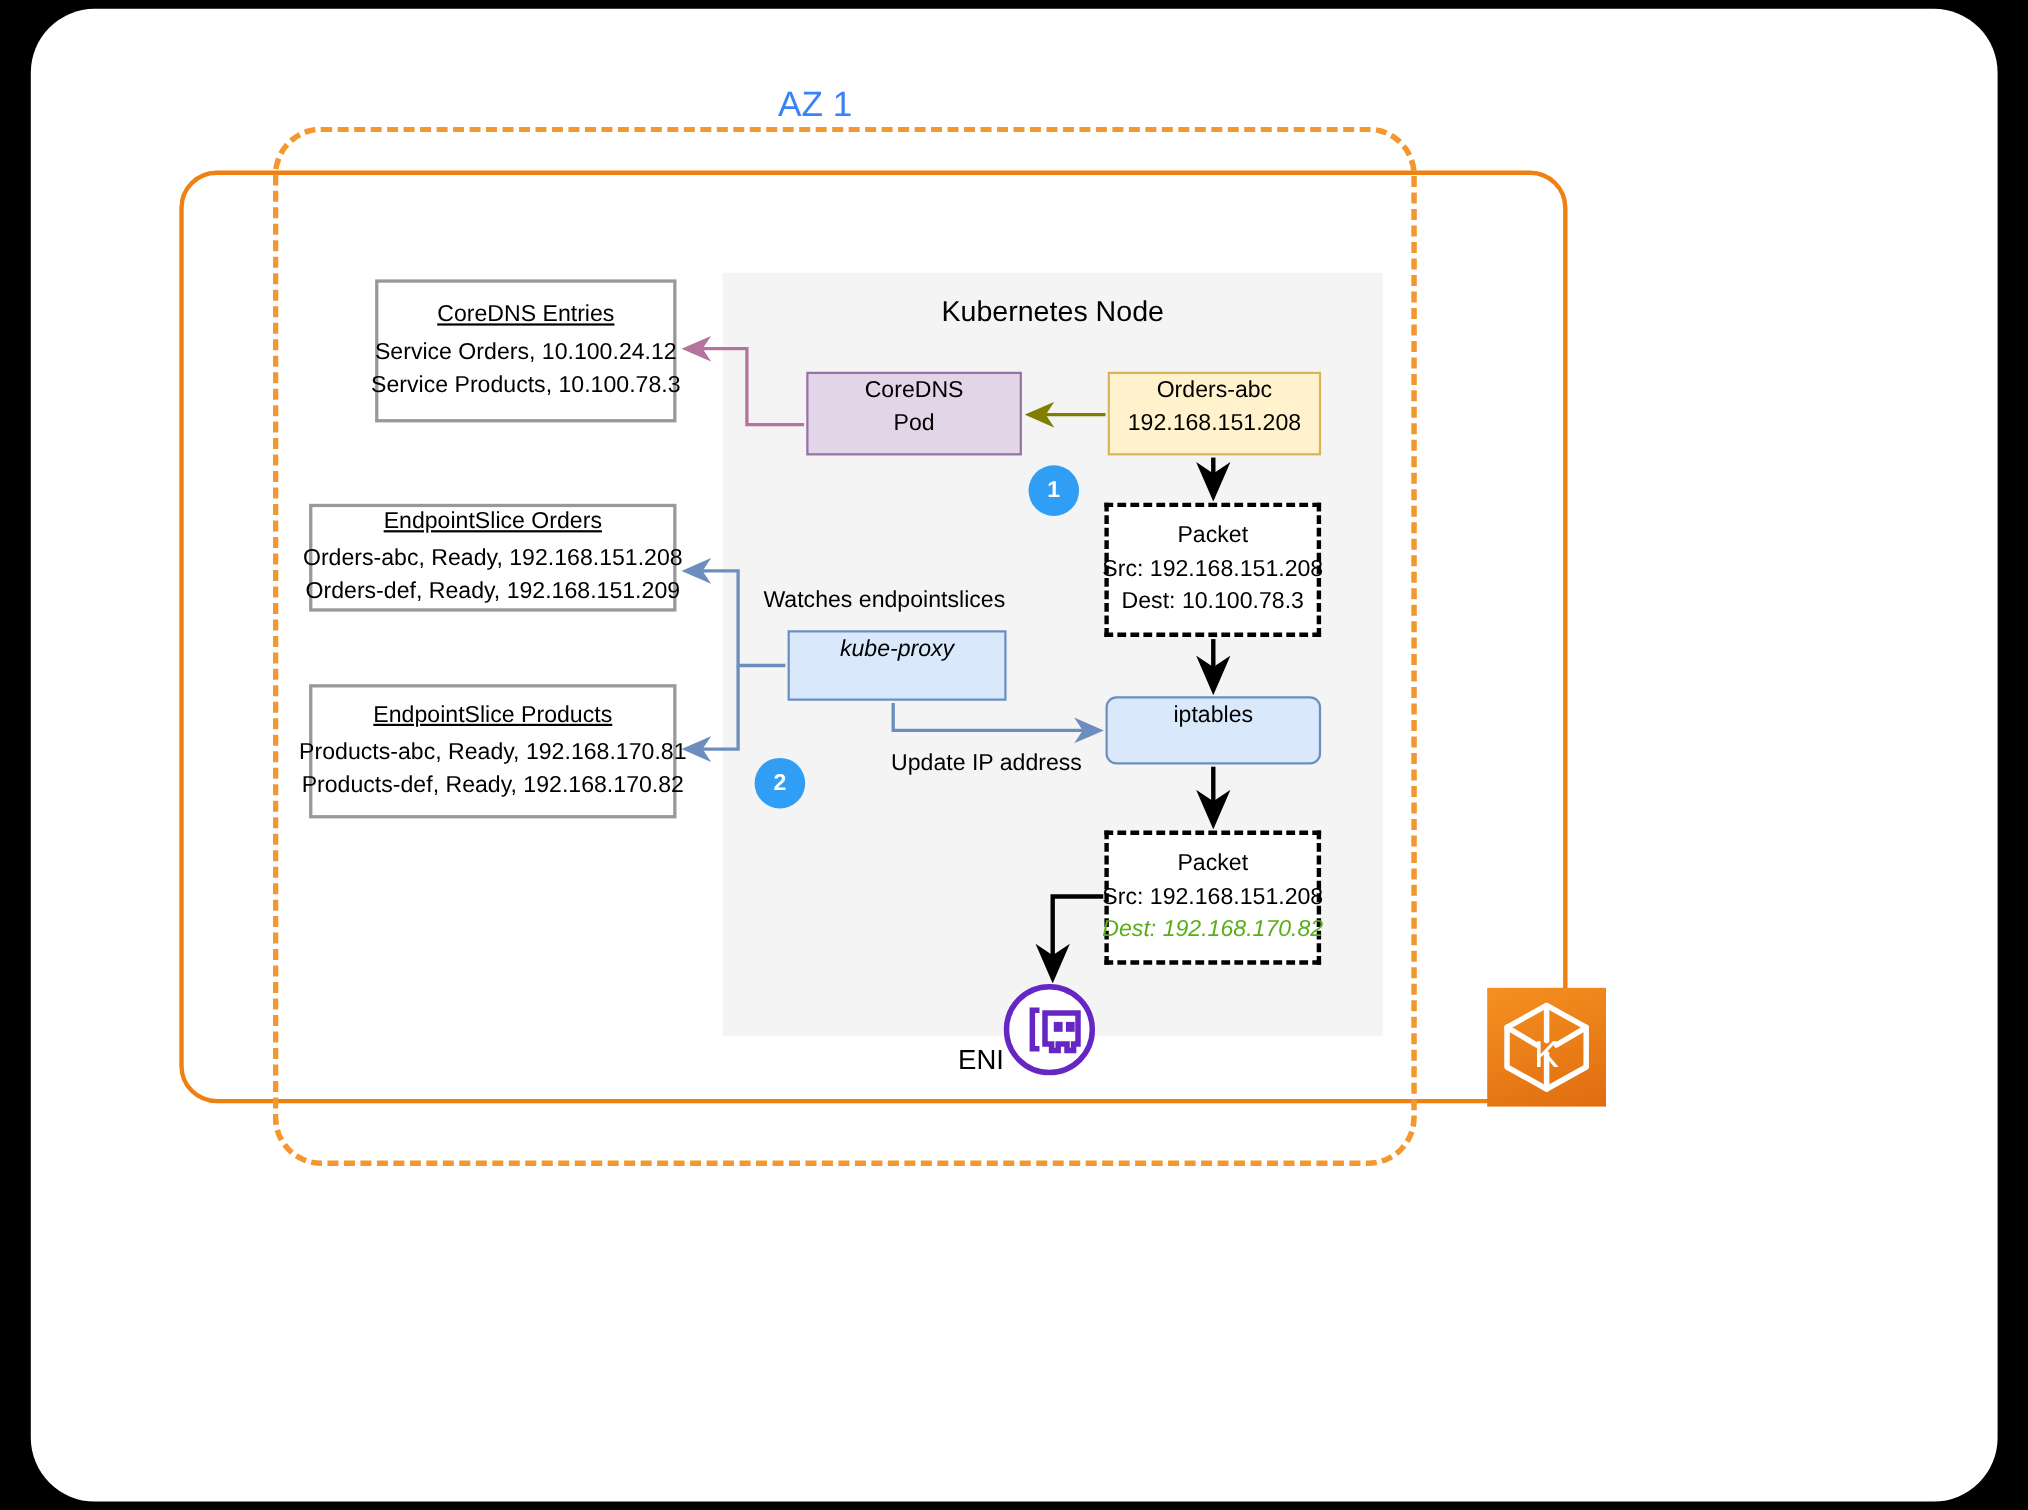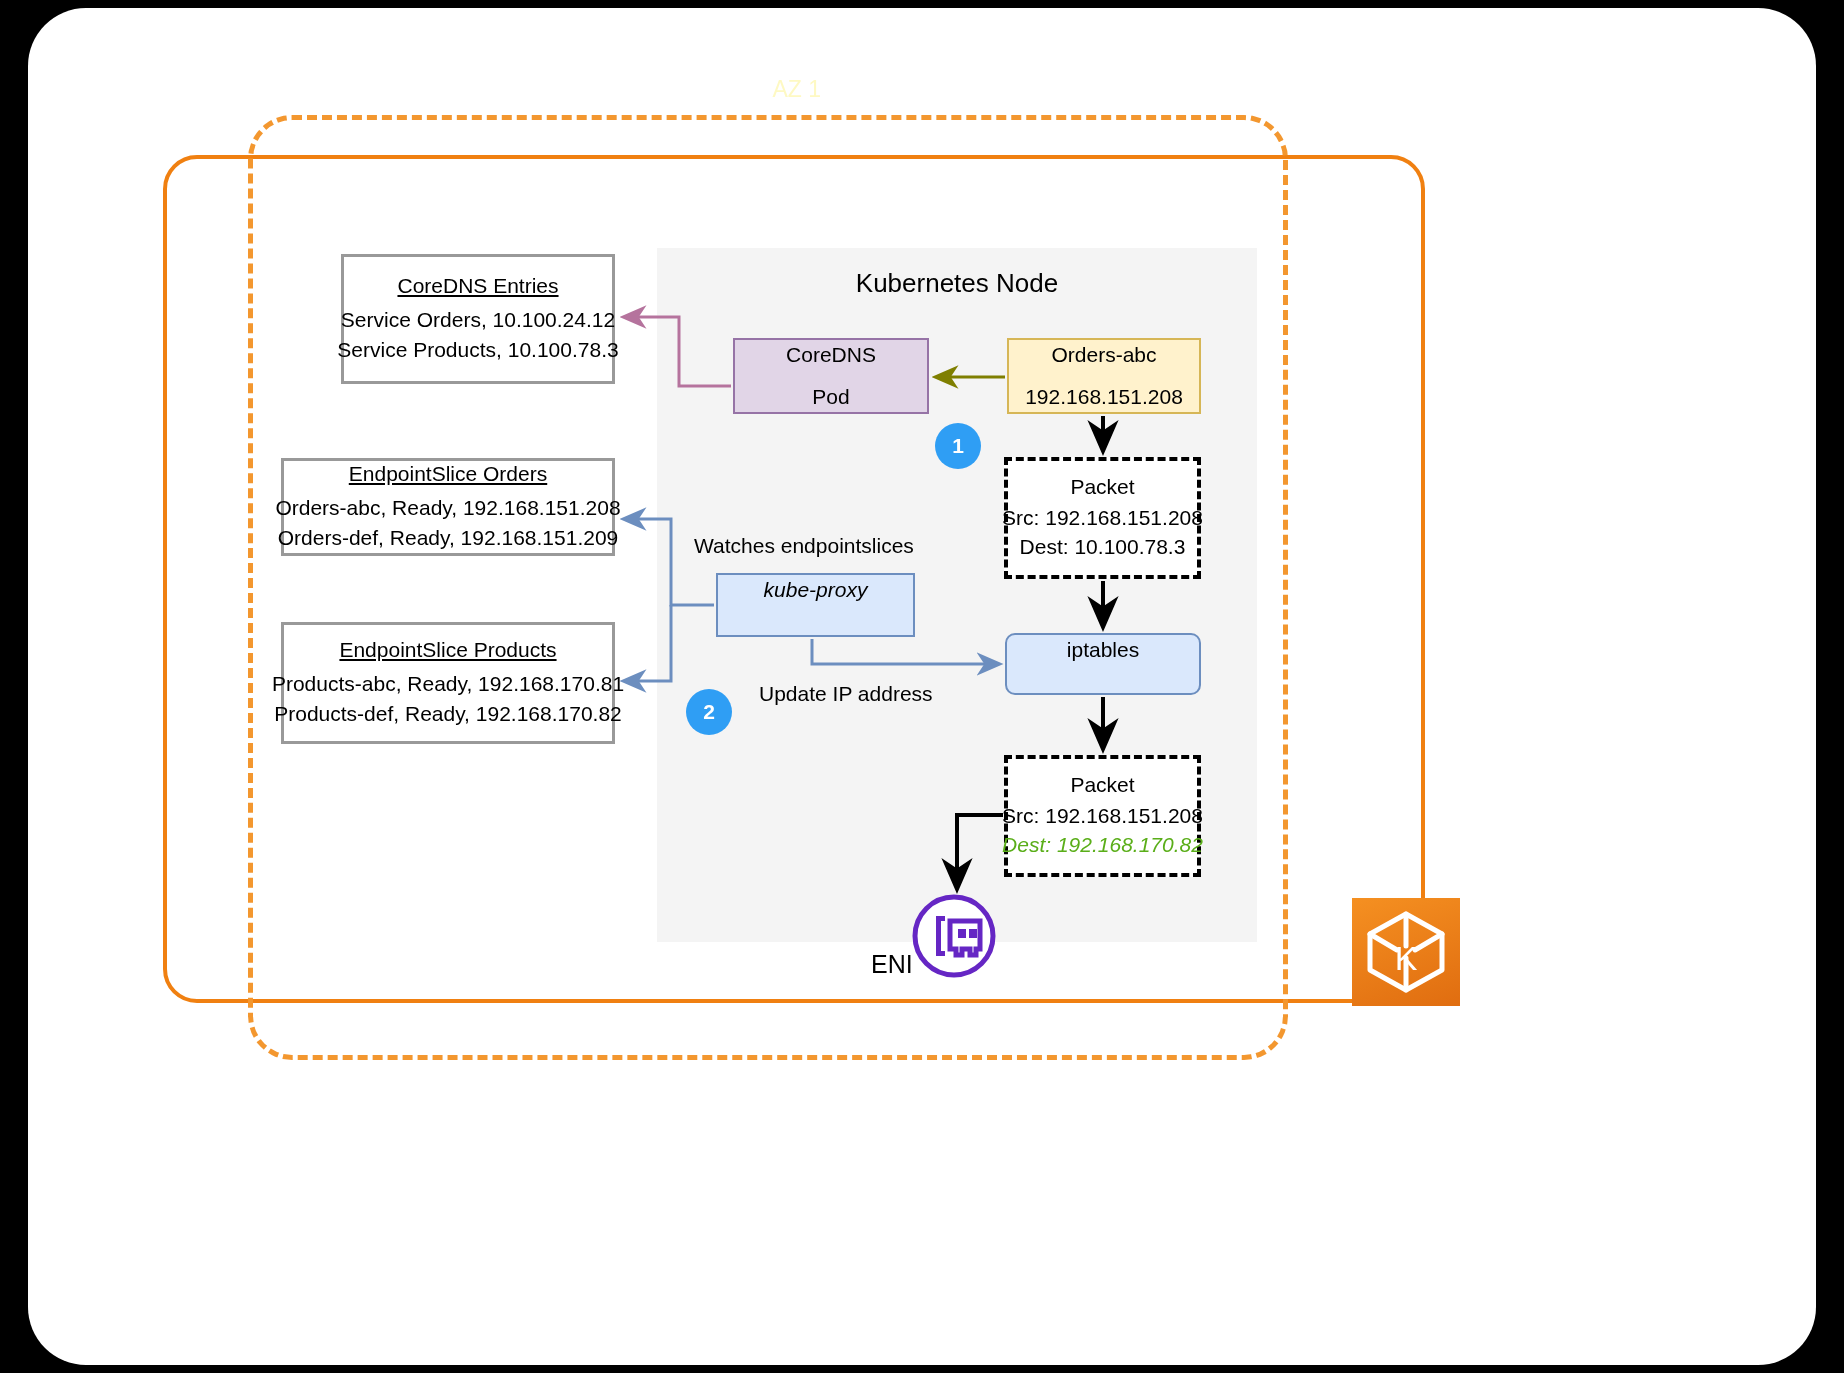--- a/index.html
+++ b/index.html
@@ -38,23 +38,23 @@
     left: 248px; top: 115px;
     width: 1040px; height: 945px;
     border: 5px dashed #f3972f;
     border-radius: 44px;
     background: transparent;
   }
   #az-label {
     position: absolute;
     left: 661px; top: 76px;
     width: 160px;
-    text-align: right;
-    font-size: 23px;
-    color: #fef9c3;
+    text-align: center;
+    font-size: 32px;
+    color: #3b82f6;
   }
   
   #k8s-node {
     position: absolute;
     left: 657px; top: 248px;
     width: 600px; height: 694px;
     background: #f4f4f4;
   }
   #k8s-node-title {
     position: absolute;
@@ -107,21 +107,21 @@
   .packet-line.highlight { color: #5aae19; font-style: italic; }
   #packet-box-1 { left: 1004px; top: 457px; width: 197px; height: 122px; }
   #packet-box-2 { left: 1004px; top: 755px; width: 197px; height: 122px; }
 
   
   .node-box {
     position: absolute;
     display: flex;
     flex-direction: column;
     align-items: center;
-    justify-content: space-between;
+    justify-content: flex-start;
     font-size: 21px;
     color: #000;
   }
   #coredns-pod-box {
     left: 733px; top: 338px; width: 196px; height: 76px;
     background: #e1d5e7; border: 2px solid #9673a6;
   }
   #orders-abc-box {
     left: 1007px; top: 338px; width: 194px; height: 76px;
     background: #fff2cc; border: 2px solid #d6b656;
@@ -151,21 +151,21 @@
   #step-badge-2 { left: 686px; top: 689px; }
 
   
   .free-label {
     position: absolute;
     font-size: 21px;
     color: #000;
     white-space: nowrap;
   }
   #watches-label { left: 694px; top: 534px; }
-  #update-ip-label { left: 759px; top: 682px; }
+  #update-ip-label { left: 810px; top: 682px; }
   #eni-label { left: 871px; top: 950px; font-size: 25px; }
 
   
   #eni-icon {
     position: absolute;
     left: 912px; top: 894px;
     width: 84px; height: 84px;
   }
   
   #eks-logo {

